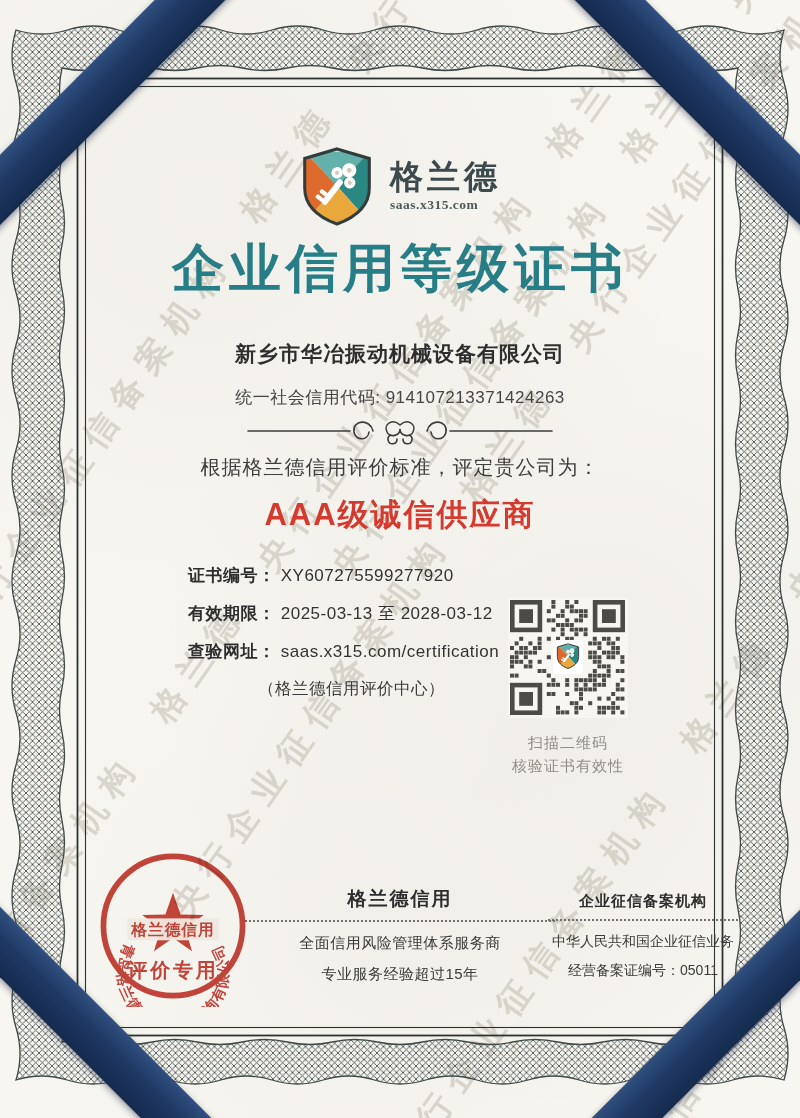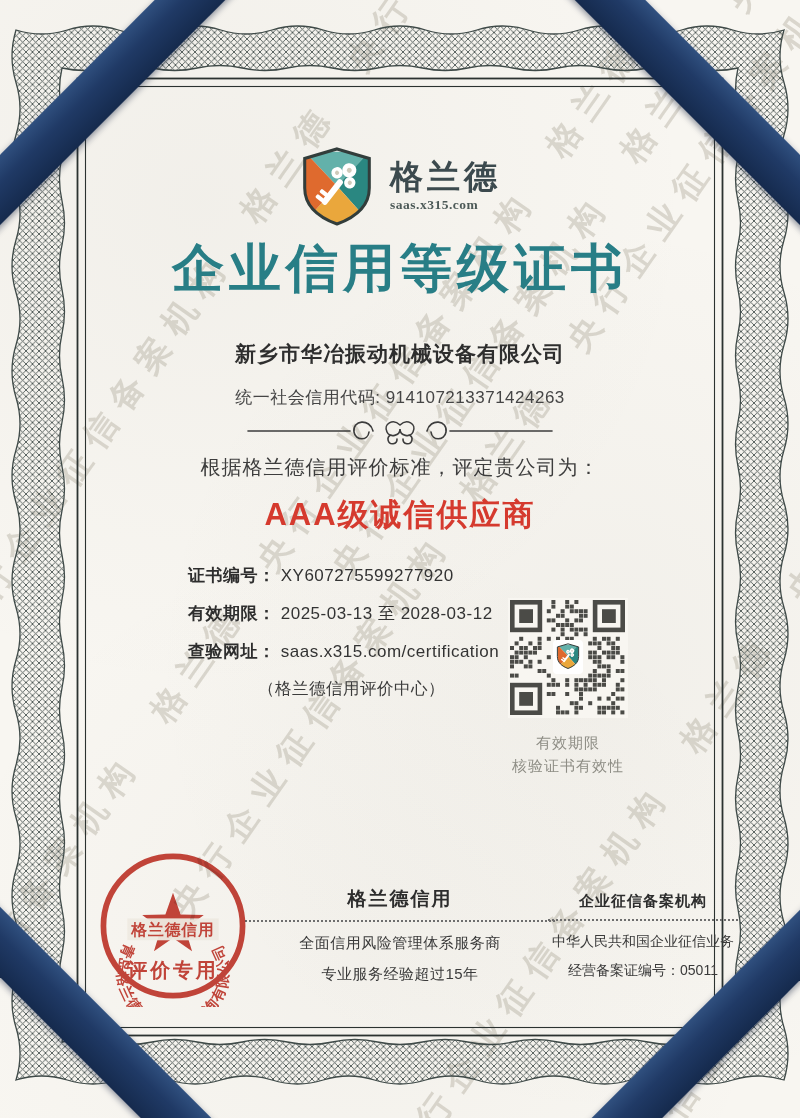--- a/index.html
+++ b/index.html
@@ -340,21 +340,21 @@
             <rect x="89.39999999999999" y="6.6" width="23" height="23" fill="#f8f6f1"></rect>
             <rect x="94" y="11.2" width="13.799999999999999" height="13.799999999999999"></rect>
             <rect x="2" y="84.8" width="32.199999999999996" height="32.199999999999996"></rect>
             <rect x="6.6" y="89.39999999999999" width="23" height="23" fill="#f8f6f1"></rect>
             <rect x="11.2" y="94" width="13.799999999999999" height="13.799999999999999"></rect>
           </g>
         <rect x="45" y="42" width="30" height="34" rx="4" fill="#ffffff"></rect>
         <use href="#sym-shield" x="47.5" y="44" width="25" height="28"></use>
       </svg>
       <div class="qr-caption">
-        <div>有效期限</div>
+        <div>扫描二维码</div>
         <div>核验证书有效性</div>
       </div>
     </div>
 
     <div class="footer-center">
       <div class="f-title">格兰德信用</div>
       <div class="dotted"></div>
       <div class="f-line">全面信用风险管理体系服务商</div>
       <div class="f-line">专业服务经验超过15年</div>
     </div>

